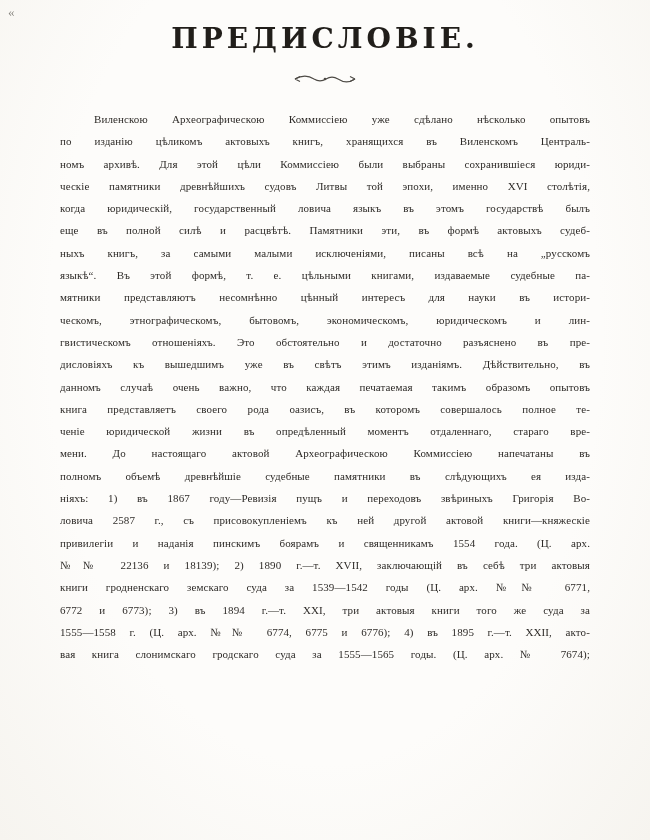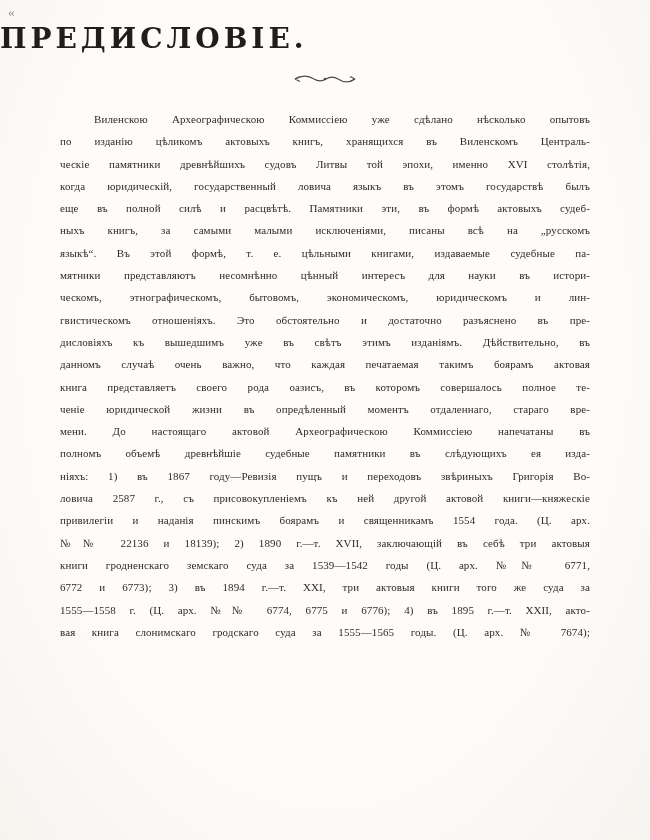--- a/index.html
+++ b/index.html
@@ -25,20 +25,21 @@
     font-size: 13px;
     color: #6b6862;
     opacity: 0.8;
   }
   .title {
     position: absolute;
     top: 22px;
     left: 0;
     right: 0;
     margin: 0;
+    text-align: center;
     font-family: "DejaVu Serif", serif;
     font-weight: bold;
     font-size: 28px;
     letter-spacing: 4px;
     color: #211e1a;
   }
   .ornament {
     position: absolute;
     top: 72px;
     left: 0;
@@ -80,30 +81,31 @@
     <svg width="64" height="14" viewBox="0 0 64 14" aria-hidden="true">
       <path d="M2 7 C9 3 15 3 21 7 C25 9.5 29 9.5 33 7 C37 4.5 41 4.5 45 7 C51 11 56 11 62 7" fill="none" stroke="#4d4a45" stroke-width="1.1"></path>
       <path d="M2 7 l5 -2.5 M2 7 l5 2.5 M62 7 l-5 -2.5 M62 7 l-5 2.5" fill="none" stroke="#4d4a45" stroke-width="1.1"></path>
       <circle cx="32" cy="7" r="1.3" fill="#4d4a45"></circle>
     </svg>
   </div>
 
   <div class="body-block">
       <div class="line indent">Виленскою Археографическою Коммиссіею уже сдѣлано нѣсколько опытовъ</div>
       <div class="line">по изданію цѣликомъ актовыхъ книгъ, хранящихся въ Виленскомъ Централь-</div>
+      <div class="line">номъ архивѣ. Для этой цѣли Коммиссіею были выбраны сохранившіеся юриди-</div>
       <div class="line">ческіе памятники древнѣйшихъ судовъ Литвы той эпохи, именно XVI столѣтія,</div>
       <div class="line">когда юридическій, государственный ловича языкъ въ этомъ государствѣ былъ</div>
       <div class="line">еще въ полной силѣ и расцвѣтѣ. Памятники эти, въ формѣ актовыхъ судеб-</div>
       <div class="line">ныхъ книгъ, за самыми малыми исключеніями, писаны всѣ на „русскомъ</div>
       <div class="line">языкѣ“. Въ этой формѣ, т. е. цѣльными книгами, издаваемые судебные па-</div>
       <div class="line">мятники представляютъ несомнѣнно цѣнный интересъ для науки въ истори-</div>
       <div class="line">ческомъ, этнографическомъ, бытовомъ, экономическомъ, юридическомъ и лин-</div>
       <div class="line">гвистическомъ отношеніяхъ. Это обстоятельно и достаточно разъяснено въ пре-</div>
       <div class="line">дисловіяхъ къ вышедшимъ уже въ свѣтъ этимъ изданіямъ. Дѣйствительно, въ</div>
-      <div class="line">данномъ случаѣ очень важно, что каждая печатаемая такимъ боярамъ актовая</div>
+      <div class="line">данномъ случаѣ очень важно, что каждая печатаемая такимъ образомъ опытовъ</div>
       <div class="line">книга представляетъ своего рода оазисъ, въ которомъ совершалось полное те-</div>
       <div class="line">ченіе юридической жизни въ опредѣленный моментъ отдаленнаго, стараго вре-</div>
       <div class="line">мени. До настоящаго актовой Археографическою Коммиссіею напечатаны въ</div>
       <div class="line">полномъ объемѣ древнѣйшіе судебные памятники въ слѣдующихъ ея изда-</div>
       <div class="line">ніяхъ: 1) въ 1867 году—Ревизія пущъ и переходовъ звѣриныхъ Григорія Во-</div>
       <div class="line">ловича 2587 г., съ присовокупленіемъ къ ней другой актовой книги—княжескіе</div>
       <div class="line">привилегіи и наданія пинскимъ боярамъ и священникамъ 1554 года. (Ц. арх.</div>
       <div class="line">№№ 22136 и 18139); 2) 1890 г.—т. XVII, заключающій въ себѣ три актовыя</div>
       <div class="line">книги гродненскаго земскаго суда за 1539—1542 годы (Ц. арх. №№ 6771,</div>
       <div class="line">6772 и 6773); 3) въ 1894 г.—т. XXI, три актовыя книги того же суда за</div>

